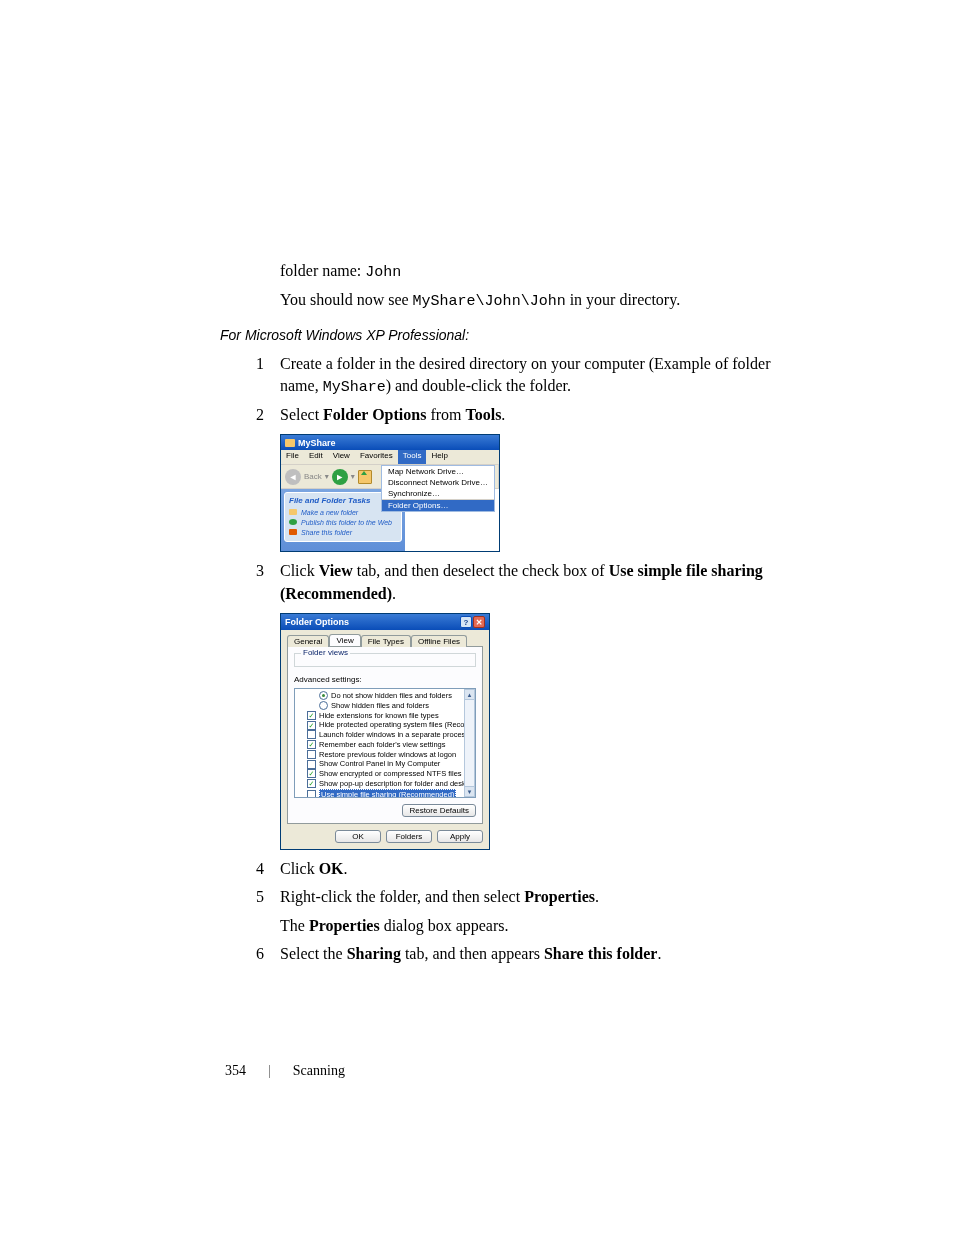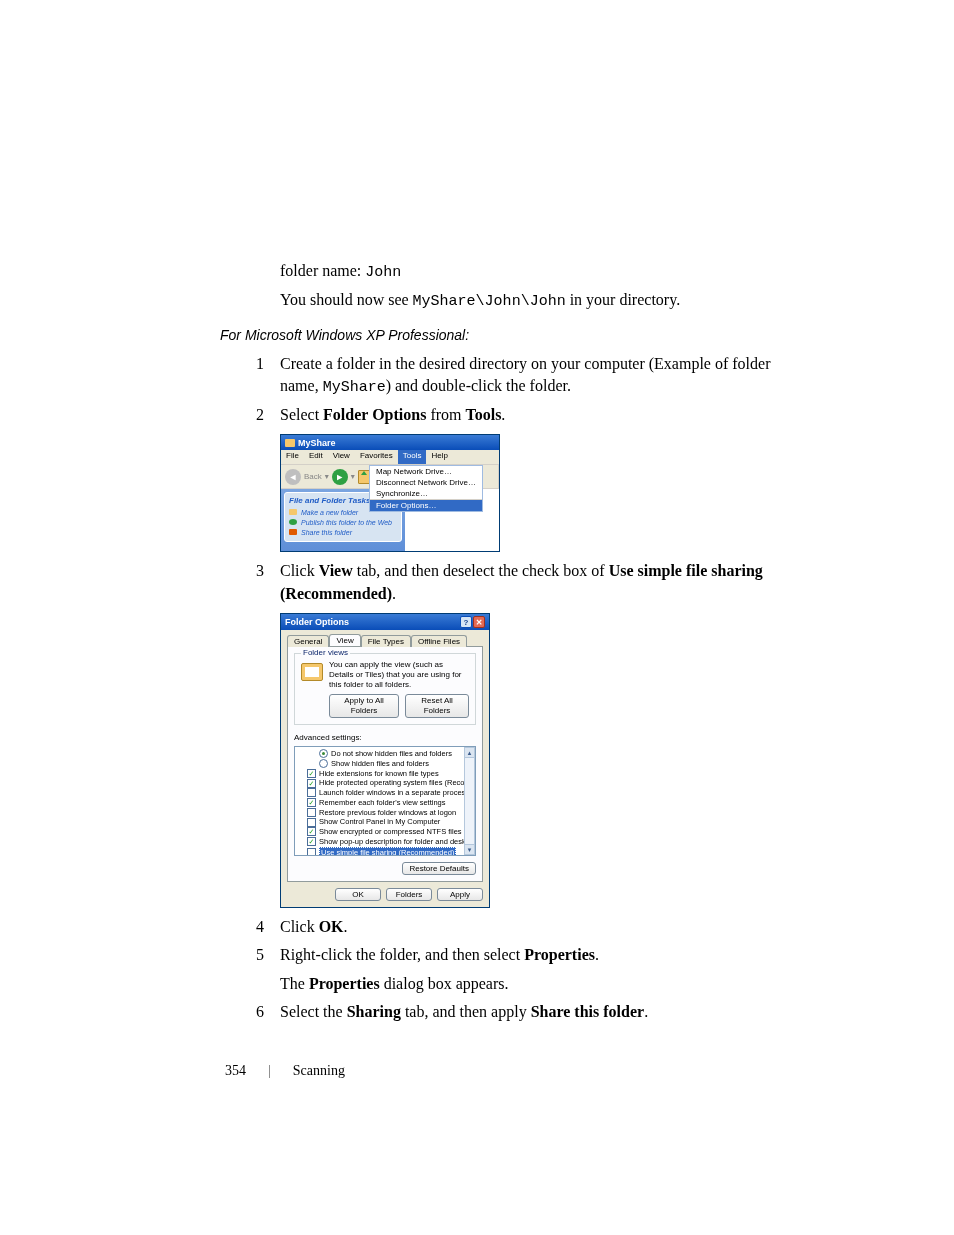--- a/index.html
+++ b/index.html
@@ -111,21 +111,21 @@
     background:#f5c76b; border:1px solid #b38a2a; border-radius:1px;
   }
   .nav-up::after{
     content:""; position:absolute; top:1px; left:3px;
     width:0; height:0;
     border-left:3px solid transparent; border-right:3px solid transparent;
     border-bottom:4px solid #2ea043;
   }
   .tools-dropdown {
     position: absolute;
-    top: 0; right: 16px;
+    top: 0; right: 4px;
     background: #fff;
     border: 1px solid #9fbbe1;
     min-width: 100px;
     z-index: 2;
   }
   .tools-dropdown .menuitem {
     padding: 1px 6px;
     color: #000;
     white-space: nowrap;
   }
@@ -403,30 +403,20 @@
   </div>
   <div class="dlg-tabs">
     <div class="dlg-tab">General</div>
     <div class="dlg-tab active">View</div>
     <div class="dlg-tab">File Types</div>
     <div class="dlg-tab">Offline Files</div>
   </div>
   <div class="dlg-page">
     <div class="grp-fieldset">
       <span class="grp-legend">Folder views</span>
-      <div class="grp-body">
-        <div class="folder-ico-lg"></div>
-        <div class="grp-text">
-          <div>You can apply the view (such as Details or Tiles) that you are using for this folder to all folders.</div>
-          <div class="btns-row">
-            <span class="btn-xp">Apply to All Folders</span>
-            <span class="btn-xp">Reset All Folders</span>
-          </div>
-        </div>
-      </div>
     </div>
 
     <div class="adv-label">Advanced settings:</div>
     <div class="adv-list">
       <div class="scroll-up">▴</div>
       <div class="scroll-track"></div>
       <div class="scroll-dn">▾</div>
 
       <div class="adv-item indent">
         <span class="rad on"></span>
@@ -494,21 +484,21 @@
   <li>
     <span class="num">5</span>
     <span>Right-click the folder, and then select </span><span class="bold">Properties</span><span>.</span>
     <div class="sub">
       <span>The </span><span class="bold">Properties</span><span> dialog box appears.</span>
     </div>
   </li>
 
   <li>
     <span class="num">6</span>
-    <span>Select the </span><span class="bold">Sharing</span><span> tab, and then apply </span><span class="bold">Share this folder</span><span>.</span>
+    <span>Select the </span><span class="bold">Sharing</span><span> tab, and then appears </span><span class="bold">Share this folder</span><span>.</span>
   </li>
 </ol>
 
 <div class="footer">
   <span>354</span>
   <span class="sep">|</span>
   <span>Scanning</span>
 </div>
 
 </body></html>

